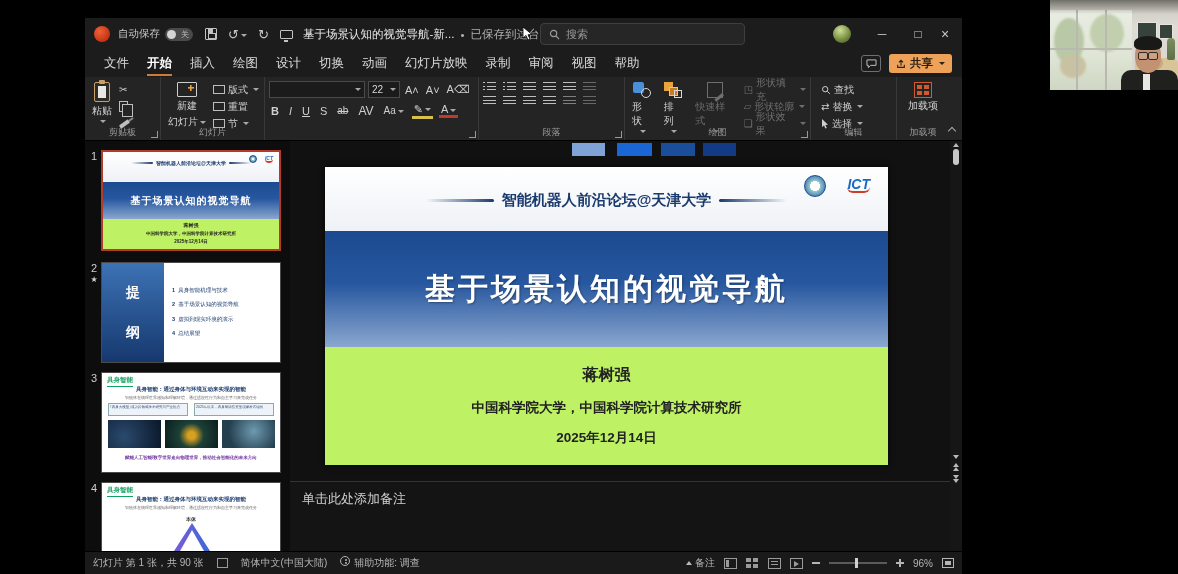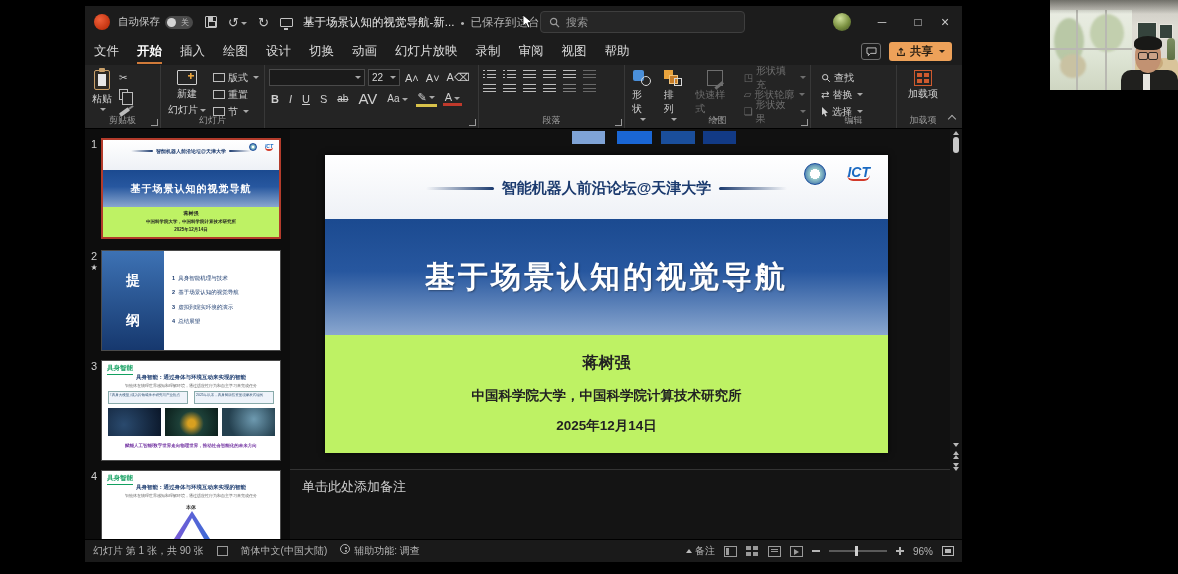--- a/index.html
+++ b/index.html
@@ -1,20 +1,20 @@
 <!DOCTYPE html>
 <html><head>
 <meta charset="utf-8">
 <style>
   * { margin:0; padding:0; box-sizing:border-box; }
   html,body { width:1178px; height:574px; background:#000; overflow:hidden;
     font-family:"Liberation Sans","DejaVu Sans",sans-serif; }
 
   
-  .app { position:absolute; left:85px; top:6px; width:877px; height:436px; background:#161616; }
+  .app { position:absolute; left:85px; top:18px; width:877px; height:436px; background:#161616; }
 
   
   .titlebar { position:absolute; left:0; top:0; width:877px; height:32px; background:#1c1c1c; color:#d8d8d8; }
   .pp-logo { position:absolute; left:9px; top:8px; width:16px; height:16px; border-radius:50%;
     background:radial-gradient(circle at 35% 35%, #f0603a, #c33511 70%); }
   .autosave { position:absolute; left:33px; top:9px; font-size:10.5px; color:#c7c7c7; display:flex; align-items:center; gap:5px; }
   .toggle { width:28px; height:13px; border-radius:7px; background:#4a4a4a; position:relative; }
   .toggle .knob { position:absolute; left:2px; top:2px; width:9px; height:9px; border-radius:50%; background:#d5d5d5; }
   .toggle .tstate { position:absolute; right:4px; top:1.5px; font-size:8px; color:#bdbdbd; }
   .qat { position:absolute; left:120px; top:6px; display:flex; align-items:center; gap:11px; color:#c3c3c3; font-size:13px; height:20px; }
@@ -27,21 +27,21 @@
   .doc-title-wrap .t { color:#e9e9e9; }
   .doc-title-wrap .s { color:#b3b3b3; }
   .cursor-arrow { position:absolute; left:437px; top:8px; }
   .searchbox { position:absolute; left:455px; top:5px; width:205px; height:22px; background:#262626; border:1px solid #3e3e3e; border-radius:4px; display:flex; align-items:center; padding:0 8px; gap:6px; }
   .searchbox input { background:transparent; border:none; outline:none; color:#bdbdbd; font-size:11px; width:150px; font-family:inherit; }
   .searchbox input::placeholder { color:#9a9a9a; }
   .avatar { position:absolute; left:748px; top:7px; width:18px; height:18px; border-radius:50%;
     background:radial-gradient(circle at 40% 30%, #cfe09a, #7a9040 55%, #3c4a22); }
   .winbtn { position:absolute; top:0; width:34px; height:32px; display:flex; align-items:center; justify-content:center; color:#c9c9c9; font-size:12px; }
   
-  .menubar { position:absolute; left:0; top:32px; width:877px; height:27px; background:#1c1c1c; display:flex; align-items:stretch; padding-left:0; }
+  .menubar { position:absolute; left:0; top:32px; width:877px; height:27px; background:#1c1c1c; display:flex; align-items:stretch; padding-left:10px; }
   .mtab { color:#dcdcdc; font-size:12.5px; padding:0 9px; display:flex; align-items:center; position:relative; }
   .mtab.active { color:#ffffff; font-weight:bold; }
   .mtab.active::after { content:""; position:absolute; left:9px; right:9px; bottom:1px; height:2px; background:#d07a39; }
   .menu-right { margin-left:auto; display:flex; align-items:center; gap:8px; padding-right:10px;justify-content:center; }
   .comment-btn { width:20px; height:17px; border:1px solid #6f6f6f; border-radius:3px; display:flex; align-items:center; justify-content:center; }
   .share-btn { background:#eda159; color:#2a2014; font-size:11.5px; font-weight:bold; border-radius:3px; height:19px; display:flex; align-items:center; padding:0 7px; gap:4px; }
   
   .ribbon { position:absolute; left:0; top:59px; width:877px; height:64px; background:#242424; border-bottom:1px solid #000; display:flex; }
   .rgroup { position:relative; border-right:1px solid #383838; padding:3px 4px 0 4px; display:flex; flex-direction:column; }
   .rlabel { position:absolute; bottom:1px; left:0; right:0; text-align:center; font-size:9px; color:#9b9b9b; }
@@ -287,21 +287,21 @@
           <span class="fbtn"><span>A</span>˄</span>
           <span class="fbtn"><span>A</span>˅</span>
           <span class="fbtn"><span>A</span>⌫</span>
         </div>
         <div class="fontrow" style="gap:6px;">
           <span class="fbtn" style="font-weight:bold">B</span>
           <span class="fbtn" style="font-style:italic">I</span>
           <span class="fbtn" style="text-decoration:underline">U</span>
           <span class="fbtn">S</span>
           <span class="fbtn" style="text-decoration:line-through; font-size:10px">ab</span>
-          <span class="fbtn" style="font-size:15px">AV</span>
+          <span class="fbtn" style="font-size:12px">AV</span>
           <span class="fbtn" style="font-size:10px"><span>Aa</span><span class="cd"></span></span>
           <span class="fbtn" style="border-bottom:3px solid #d8c24a;">✎<span class="cd"></span></span>
           <span class="fbtn" style="border-bottom:3px solid #c0392b;"><span>A</span><span class="cd"></span></span>
         </div>
       </div>
       <span class="lau"></span>
     </div>
 
     <div class="rgroup" style="width:146px;">
       <div style="display:flex; flex-direction:column; gap:3px; padding-top:2px;">

